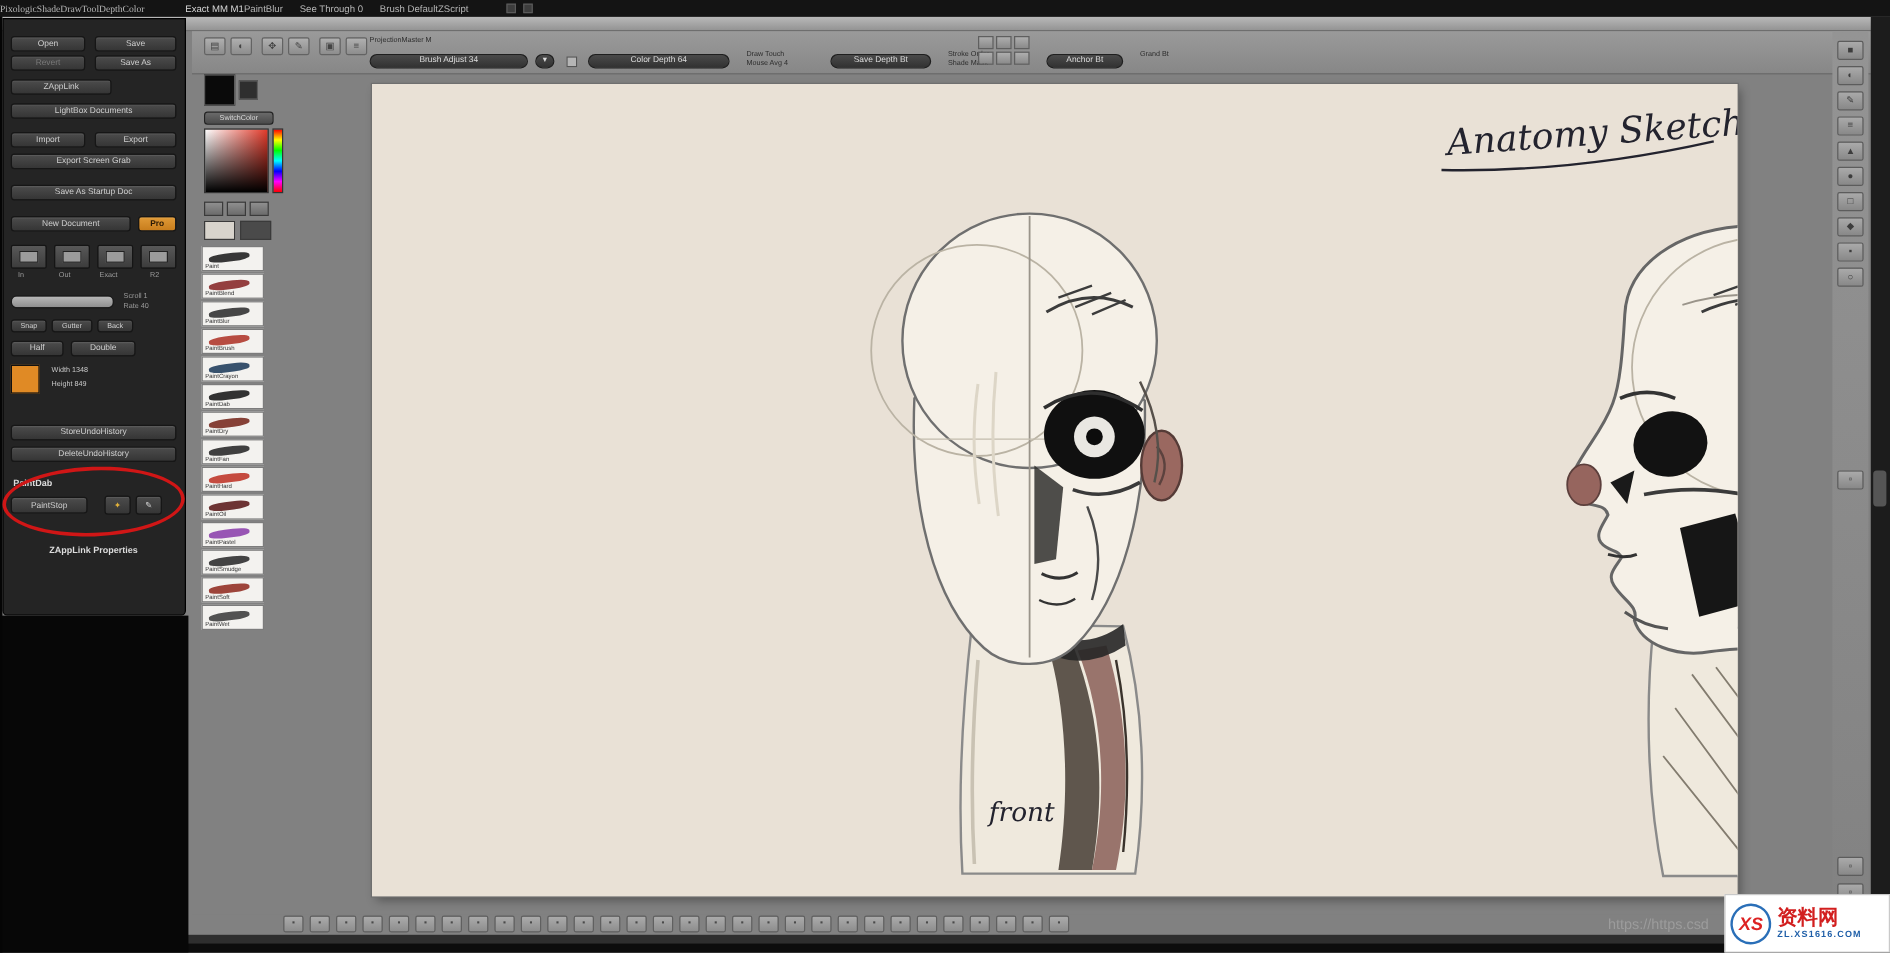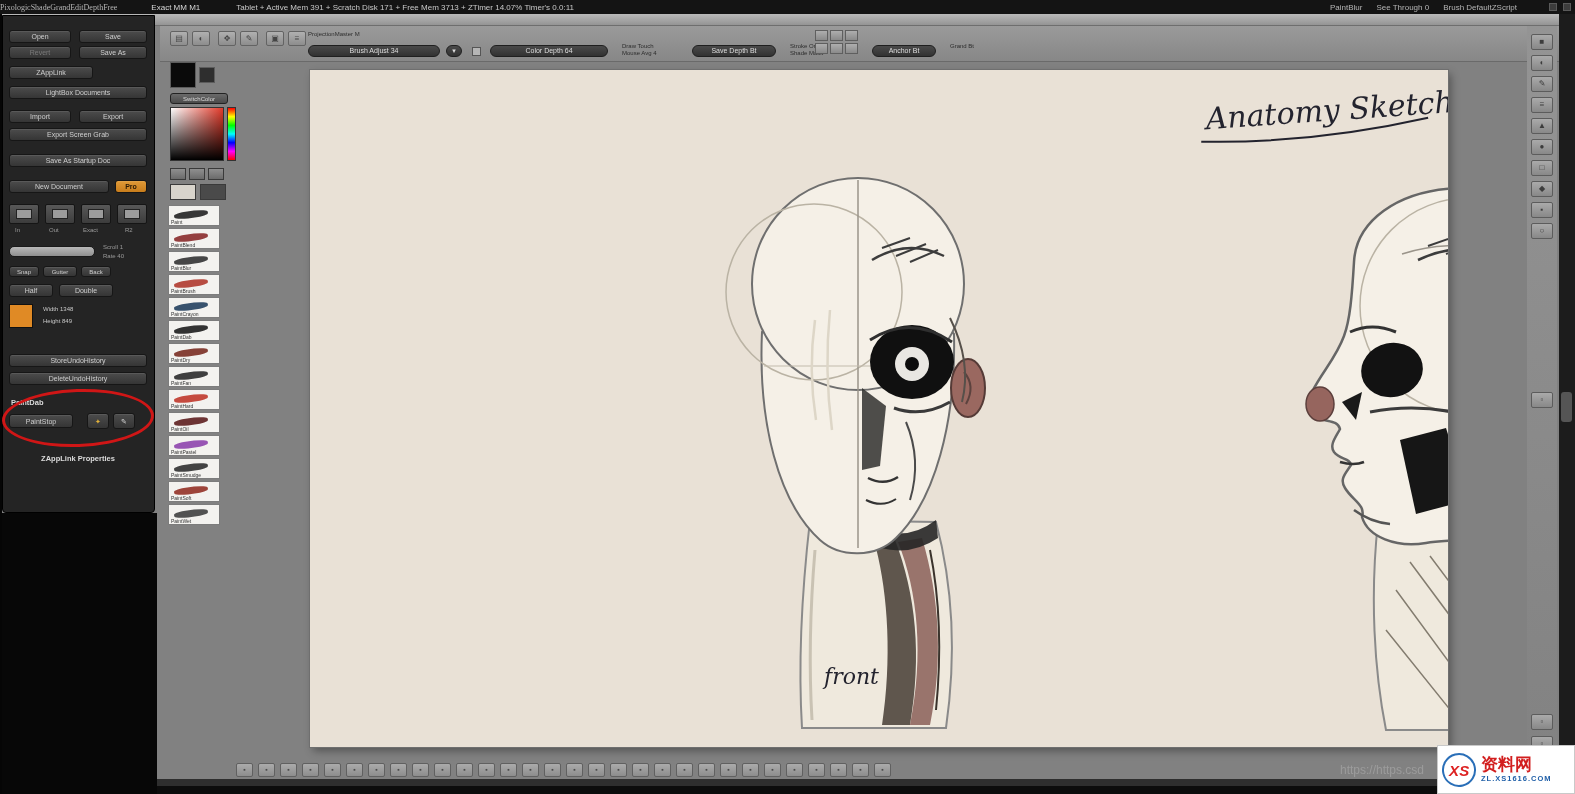--- a/index.html
+++ b/index.html
@@ -108,27 +108,26 @@
 </style>
 </head>
 <body>
 
 <div class="stage">
 
   <div class="abs menubar">
     <span style="display:flex;">
         <span class="mb-item">Pixologic</span>
         <span class="mb-item">Shade</span>
-        <span class="mb-item">Grand</span>
-        <span class="mb-item">Edit</span>
+        <span class="mb-item">Draw</span>
+        <span class="mb-item">Tool</span>
         <span class="mb-item">Depth</span>
-        <span class="mb-item">Free</span>
+        <span class="mb-item">Color</span>
       </span>
     <span class="mb-app">Exact MM M1</span>
-    <span class="mb-title">Tablet  +  Active Mem 391  +  Scratch Disk 171  +  Free Mem 3713  +  ZTimer 14.07%   Timer's 0.0:11</span>
     <span class="mb-right">
         <span>PaintBlur</span>
         <span>See Through 0</span>
         <span>Brush DefaultZScript</span>
       </span>
     <span class="mb-ico"></span>
     <span class="mb-ico" style="margin-right:4px;"></span>
   </div>
 
   <div class="abs chromebar"></div>

